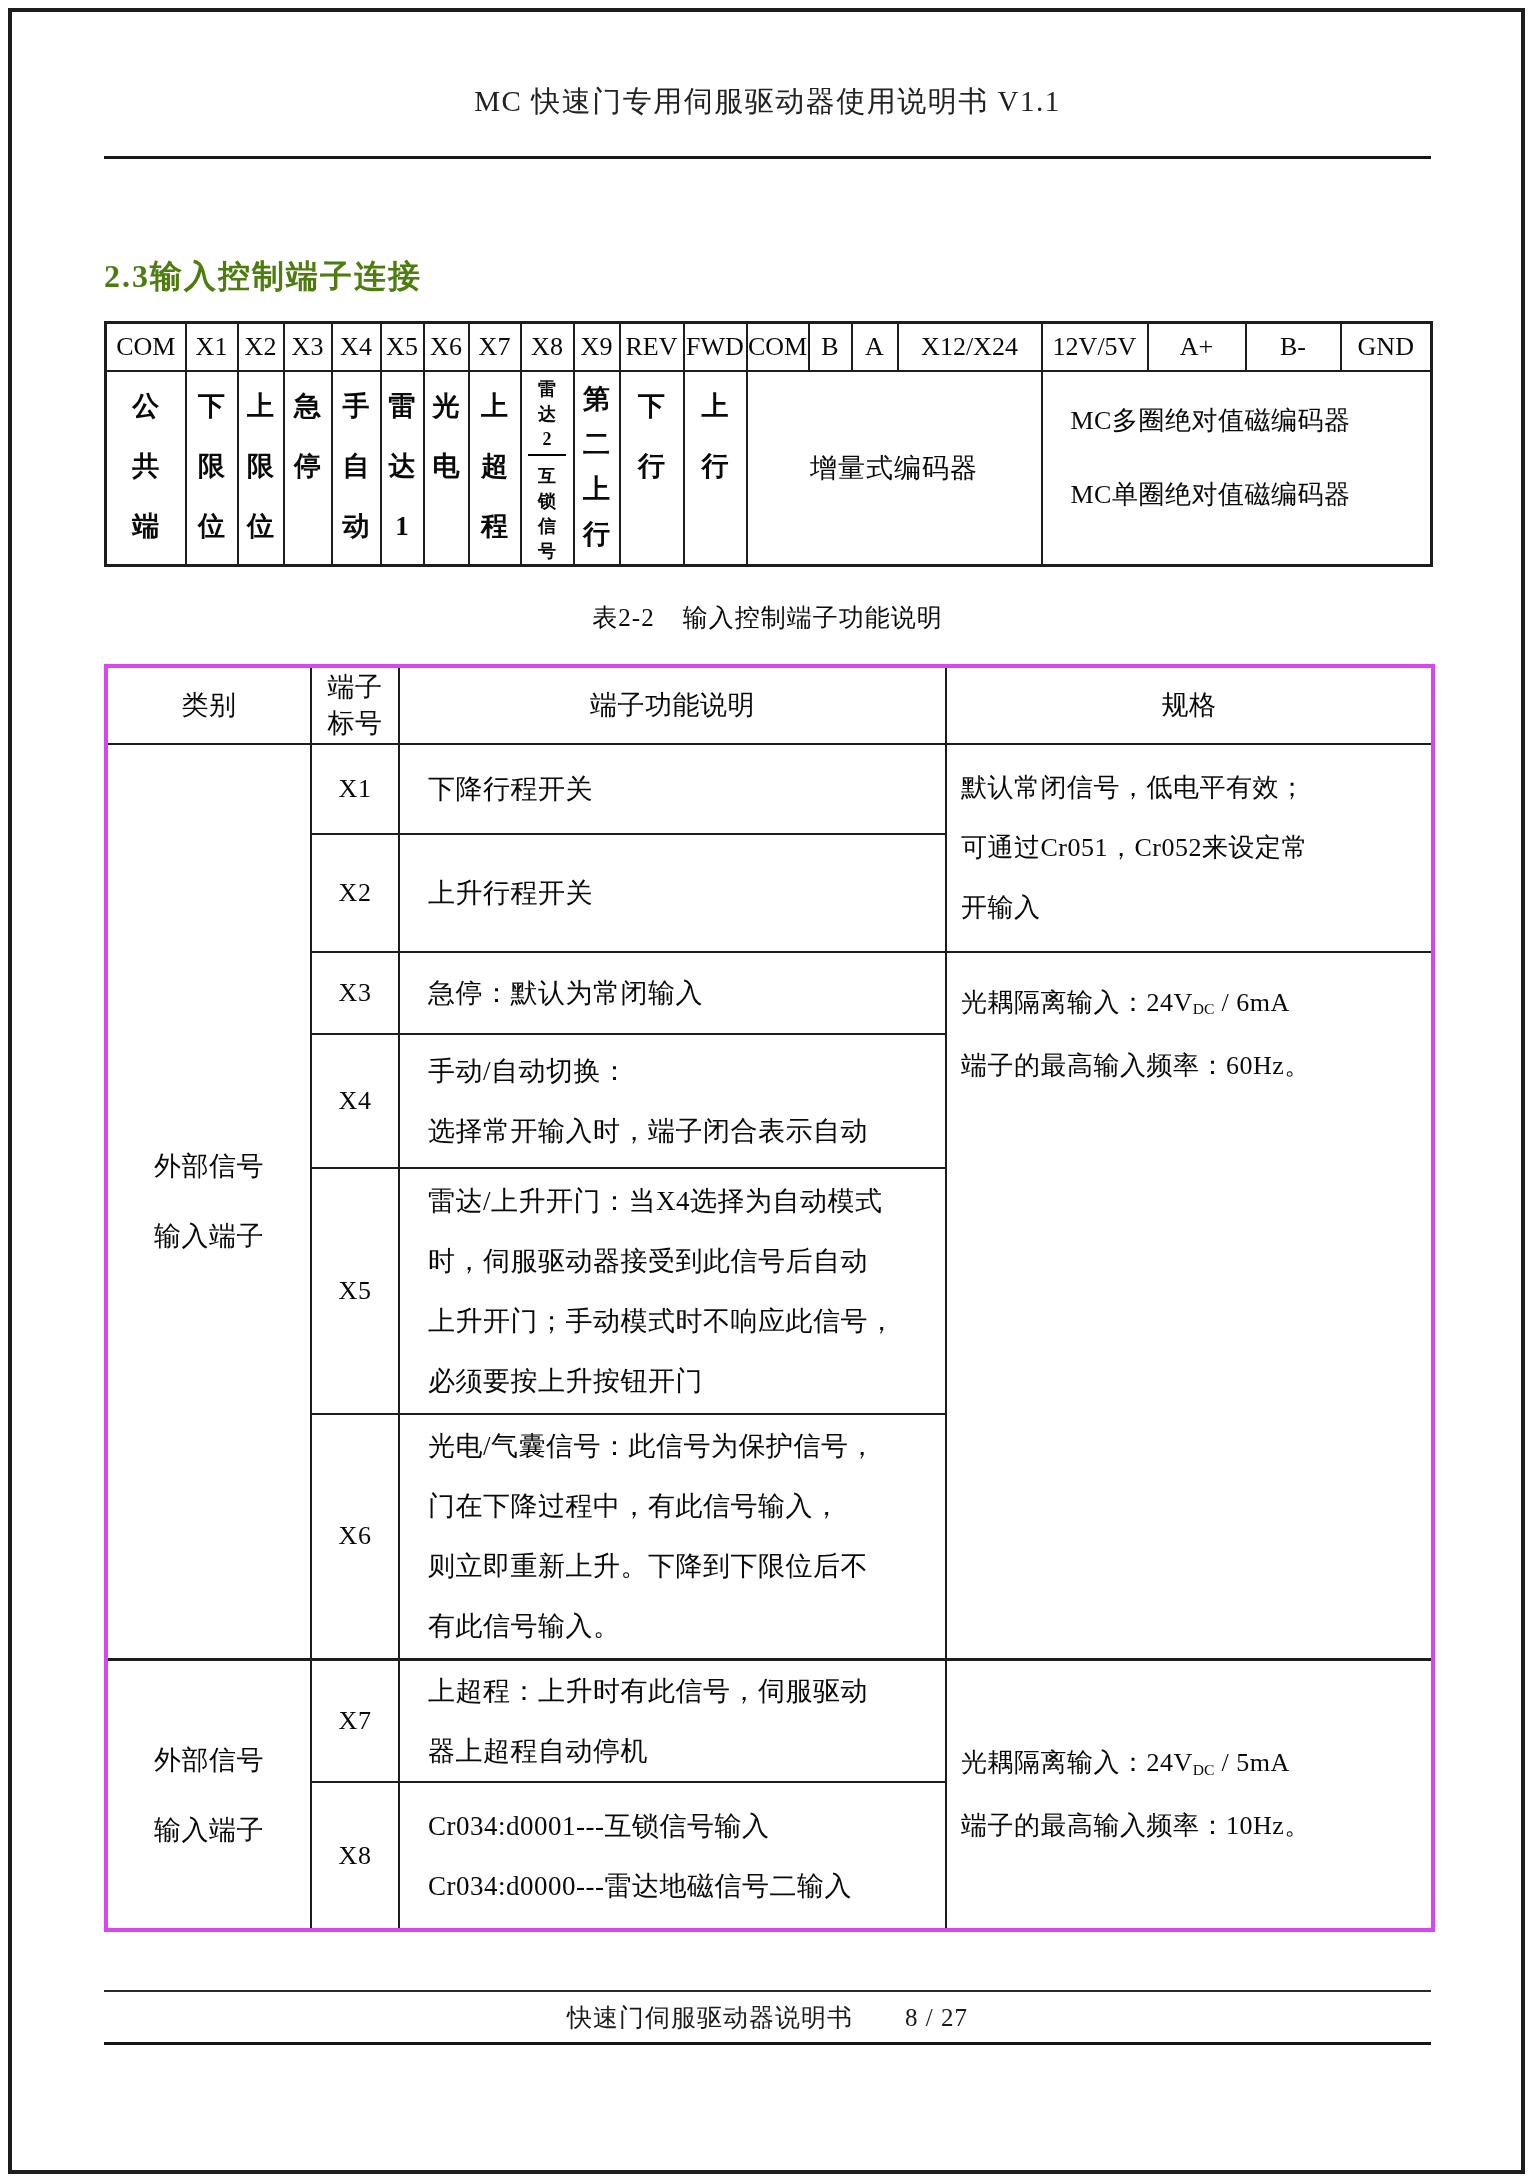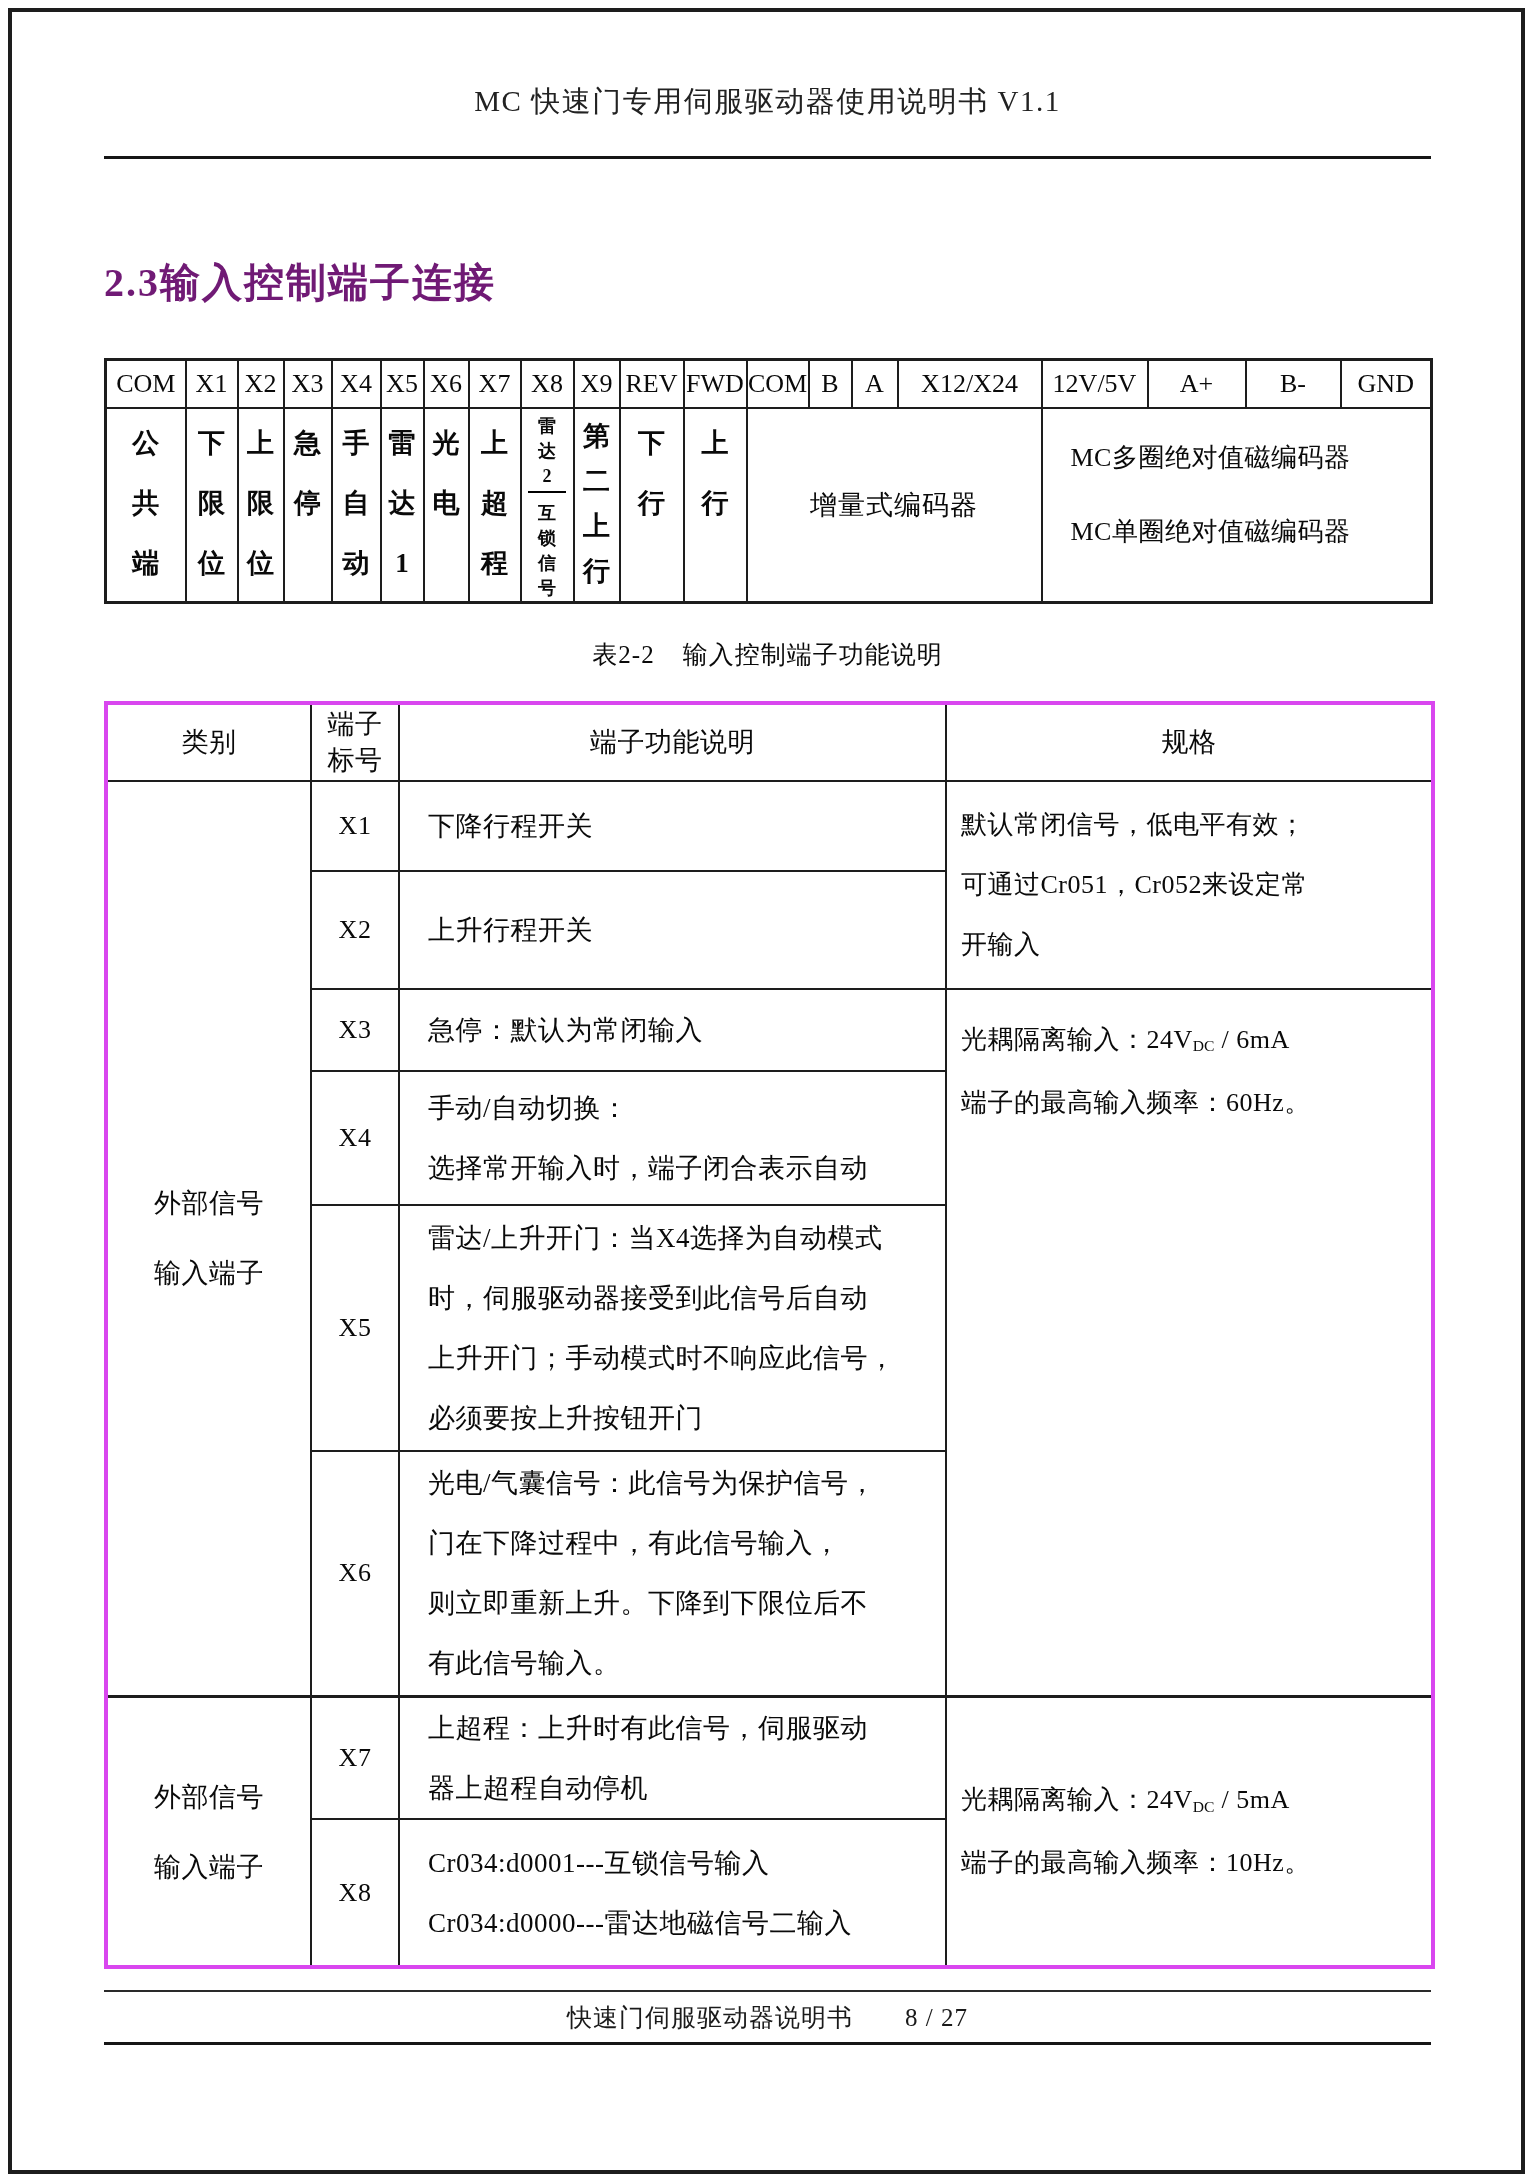--- a/index.html
+++ b/index.html
@@ -23,29 +23,29 @@
     margin-top:82px;
     text-align:center;
     font-size:29px;
     letter-spacing:1.5px;
     color:#222;
   }
   .header-rule { margin-top:34px; border-top:3px solid #161616; }
 
   .section-title {
     margin-top:96px;
-    font-size:40px;
+    font-size:32px;
     font-weight:bold;
     letter-spacing:2px;
-    color:#701a75;
+    color:#4d7c0f;
   }
 
   
   table.tstrip {
-    margin-top:48px;
+    margin-top:22px;
     border-collapse:collapse;
     table-layout:fixed;
     width:1327px;
     border:3px solid #1d1d1d;
   }
   table.tstrip td { border:2px solid #1d1d1d; padding:0; }
   .tstrip .hd {
     height:48px; text-align:center;
     font-size:26px; letter-spacing:0;
     color:#0a0a0a;

